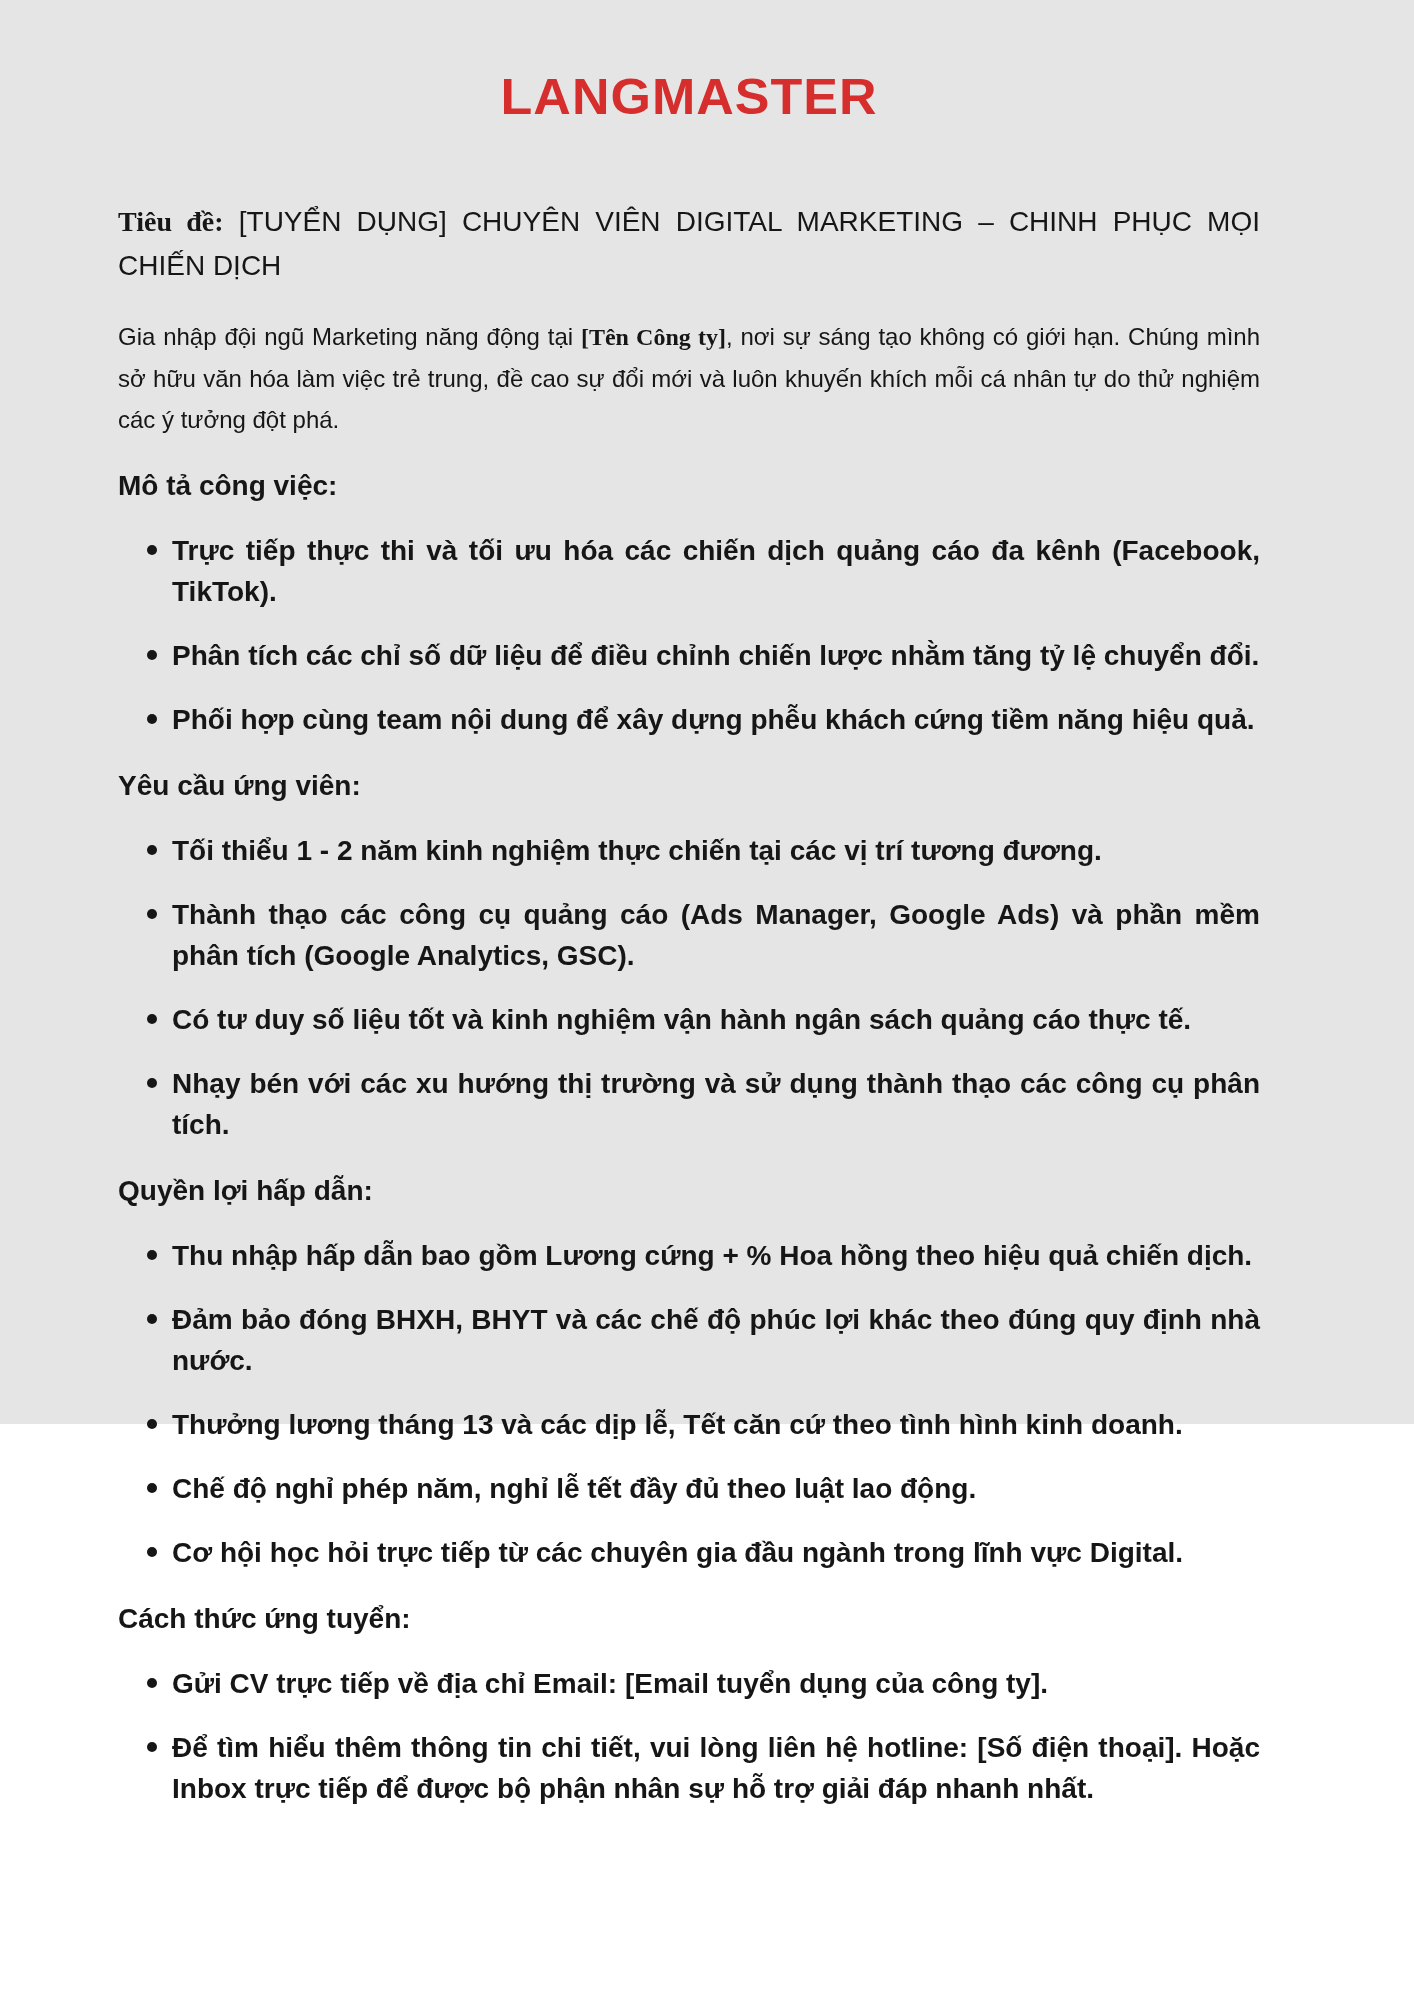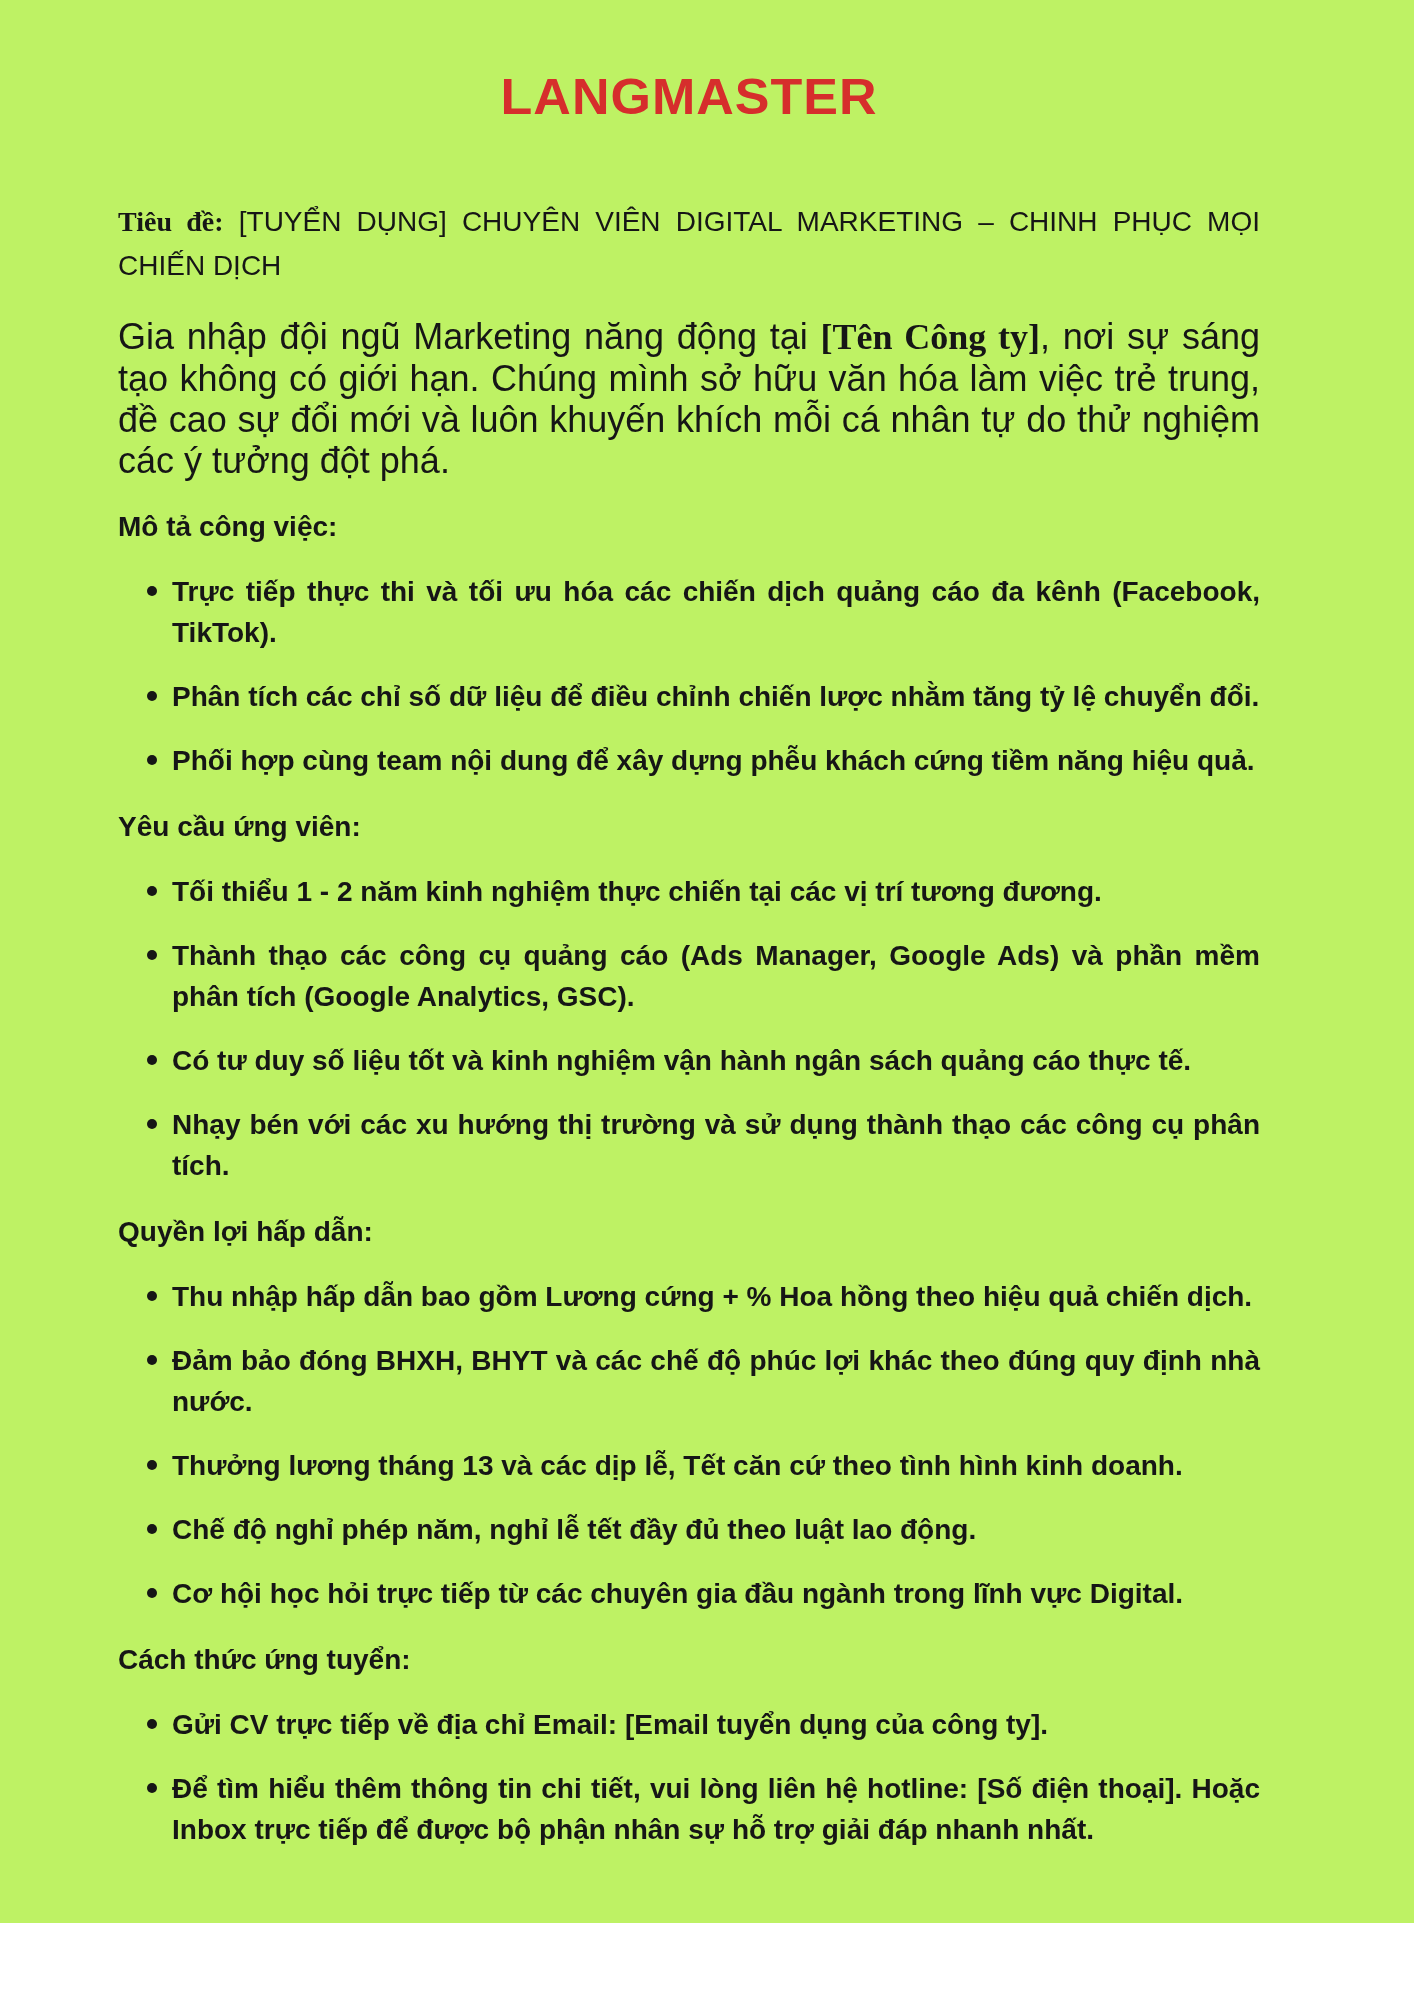--- a/index.html
+++ b/index.html
@@ -10,23 +10,23 @@
   body {
     width: 1414px;
     height: 2000px;
     overflow: hidden;
     font-family: "Liberation Sans", "DejaVu Sans", sans-serif;
     color: #161616;
   }
   .page {
     box-sizing: border-box;
     width: 1414px;
-    height: 1923px;
+    height: 1424px;
     padding: 72px 154px 0 118px;
-    background: #bef264;
+    background: #e5e5e5;
   }
   .logo-row {
     text-align: center;
     margin: 0 0 78px 0;
   }
   .logo {
     display: inline-block;
     font-size: 52px;
     font-weight: 700;
     letter-spacing: 1px;
@@ -35,21 +35,21 @@
     white-space: nowrap;
   }
   .doc-title {
     font-size: 28px;
     line-height: 44px;
     text-align: justify;
     margin: 0 0 28px 0;
   }
   .bold { font-weight: 700; font-family: Liberation Serif, serif; }
   p.para {
-    font-size: 36px;
+    font-size: 24px;
     line-height: 41px;
     text-align: justify;
     margin: 0 0 26px 0;
   }
   h2.section-heading {
     font-size: 28px;
     line-height: 40px;
     font-weight: 700;
     margin: 26px 0 24px 0;
   }

